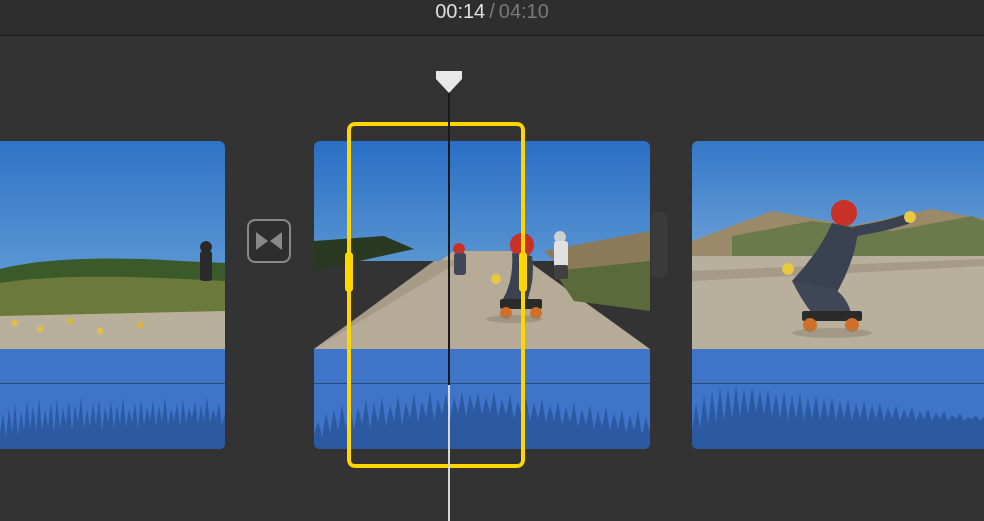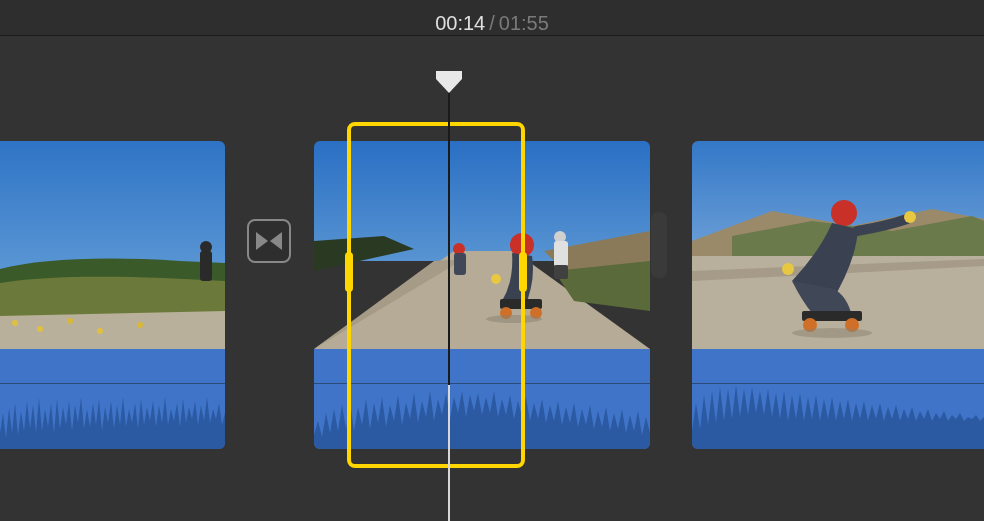--- a/index.html
+++ b/index.html
@@ -10,21 +10,21 @@
       font-family: -apple-system, BlinkMacSystemFont, "Helvetica Neue", sans-serif;
       overflow: hidden;
       position: relative;
     }
     .timecode-bar {
       width: 100%;
       height: 36px;
       background: #2e2e2e;
       border-bottom: 1px solid #1a1a1a;
       display: flex;
-      align-items: flex-end;
+      align-items: flex-start;
       justify-content: center;
       font-size: 20px;
       font-weight: 400;
     }
     .timecode-current { color: #e0e0e0; }
     .timecode-sep { color: #7a7a7a; margin: 0 4px; }
     .timecode-total { color: #7a7a7a; }
     .timeline-area {
       position: relative;
       width: 100%;
@@ -167,21 +167,21 @@
     }
     .range-grip.left { left: -6px; }
     .range-grip.right { right: -6px; }
   </style>
 </head>
 <body>
 
 <div class="timecode-bar">
   <span class="timecode-current">00:14</span>
   <span class="timecode-sep">/</span>
-  <span class="timecode-total">01:55</span>
+  <span class="timecode-total">04:10</span>
 </div>
 
 <div class="timeline-area">
 
   <div class="clip clip1">
     <div class="thumb">
       <svg viewBox="0 0 225 208" preserveAspectRatio="none">
         <defs>
           <linearGradient id="sky1" x1="0" y1="0" x2="0" y2="1">
             <stop offset="0%" stop-color="#2f74c5"></stop>

